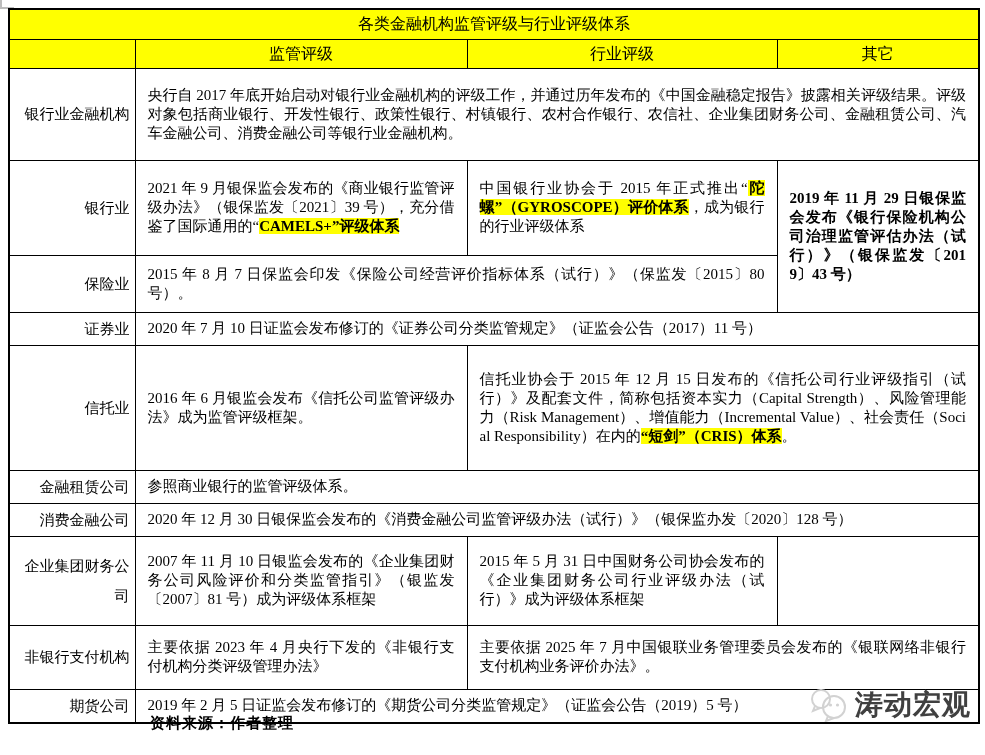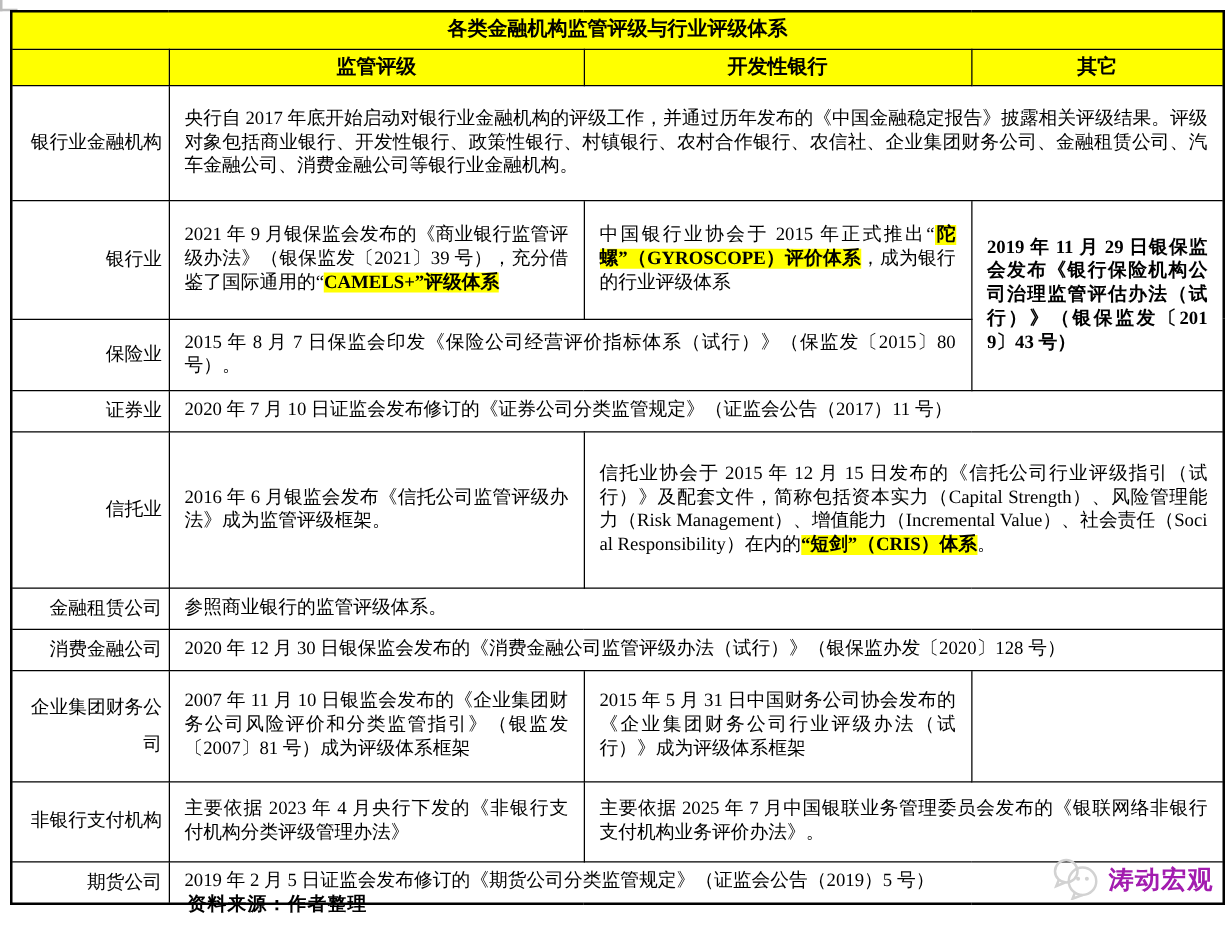--- a/index.html
+++ b/index.html
@@ -17,44 +17,44 @@
     border-collapse:collapse;table-layout:fixed;
     border:2px solid #000;
   }
   td{
     border:1px solid #000;
     font-size:15px;line-height:19px;
     padding:1px 12px;vertical-align:middle;
     word-break:break-all;
   }
   td.yellow{
-    background:#FFFF00;font-weight:bold;text-align:center;
+    background:#FFFF00;font-weight:normal;text-align:center;
     font-size:16px;line-height:26px;padding:1px 4px;margin-top:11px;
   }
   td.rowlabel{
     text-align:right;padding:1px 5px;line-height:30px;
   }
   td.content{ text-align:justify; }
   td.center-just{ text-align:justify;font-weight:bold; }
   .hl{
     background:#FFFF00;font-weight:bold;
   }
   .footer-note{
     position:absolute;left:150px;top:714px;
     font-size:15px;font-weight:bold;letter-spacing:1px;
   }
   .watermark{
     position:absolute;right:14px;top:686px;
     display:flex;align-items:center;gap:4px;
     color:#c9c9c9;
   }
   .watermark-text{
-    font-size:20px;font-weight:bold;
+    font-size:28px;font-weight:bold;
     font-family:"Liberation Sans","DejaVu Sans",sans-serif;
-    letter-spacing:1px;color:#a21caf;
+    letter-spacing:1px;color:#404040;
   }
 </style>
 </head>
 <body>
 
 <div class="corner-artifact"></div>
 
 <table class="rating">
   <colgroup>
     <col style="width:126px">
@@ -64,21 +64,21 @@
   </colgroup>
 
   <tbody>
       <tr style="height:30px">
     <td class="yellow" colspan="4">各类金融机构监管评级与行业评级体系</td>
   </tr>
 
   <tr style="height:28px">
     <td class="yellow"></td>
     <td class="yellow">监管评级</td>
-    <td class="yellow">开发性银行</td>
+    <td class="yellow">行业评级</td>
     <td class="yellow">其它</td>
   </tr>
 
   <tr style="height:92px">
     <td class="rowlabel">银行业金融机构</td>
     <td class="content" colspan="3">央行自 2017 年底开始启动对银行业金融机构的评级工作，并通过历年发布的《中国金融稳定报告》披露相关评级结果。评级对象包括商业银行、开发性银行、政策性银行、村镇银行、农村合作银行、农信社、企业集团财务公司、金融租赁公司、汽车金融公司、消费金融公司等银行业金融机构。</td>
   </tr>
 
   <tr style="height:95px">
     <td class="rowlabel">银行业</td>

